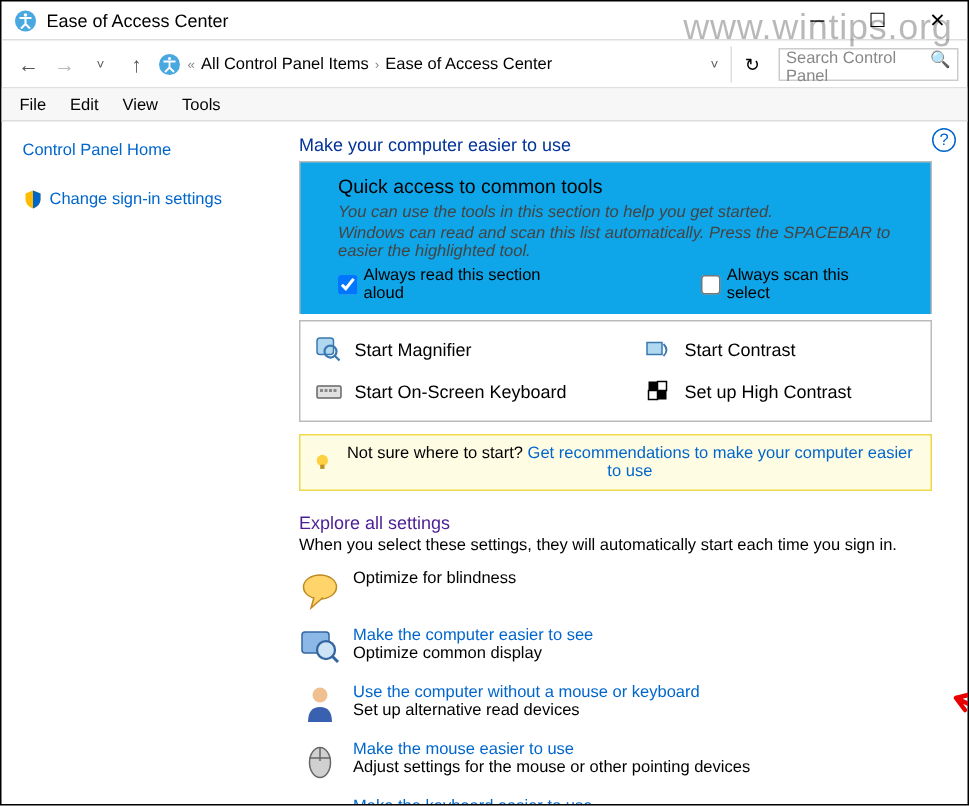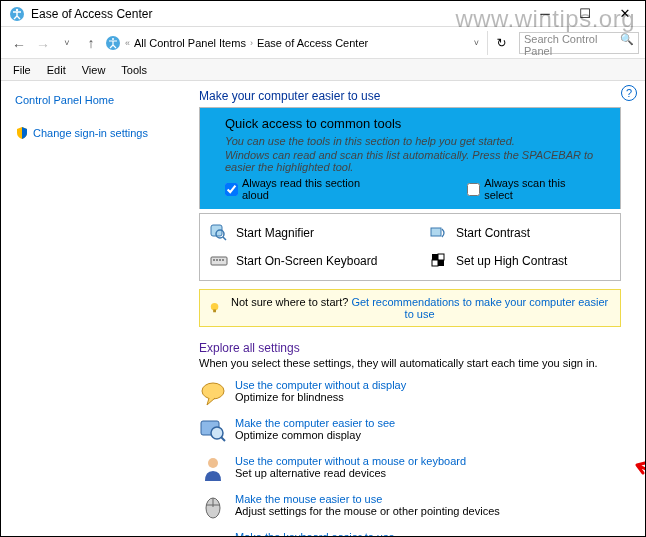--- a/index.html
+++ b/index.html
@@ -215,21 +215,20 @@
     <div class="explore-sub">When you select these settings, they will automatically start each time you sign in.</div>
 
     <div class="setting-row">
       <span class="setting-icon">
         <svg viewBox="0 0 28 28">
             <ellipse cx="14" cy="12" rx="11" ry="8" fill="#ffd56b" stroke="#c08a20"></ellipse>
             <path d="M10 19 L8 26 L16 19" fill="#ffd56b" stroke="#c08a20"></path>
           </svg>
       </span>
       <div class="setting-text">
-        <div class="setting-link">Use the computer without a display</div>
         <div class="setting-desc">Optimize for blindness</div>
       </div>
     </div>
 
     <div class="setting-row">
       <span class="setting-icon">
         <svg viewBox="0 0 28 28">
             <rect x="2" y="4" width="18" height="14" rx="2" fill="#8cb8e8" stroke="#3365a0"></rect>
             <circle cx="18" cy="16" r="6" fill="#cde4f7" stroke="#3365a0" stroke-width="1.5"></circle>
             <path d="M22 20 L26 24" stroke="#3365a0" stroke-width="2"></path>

